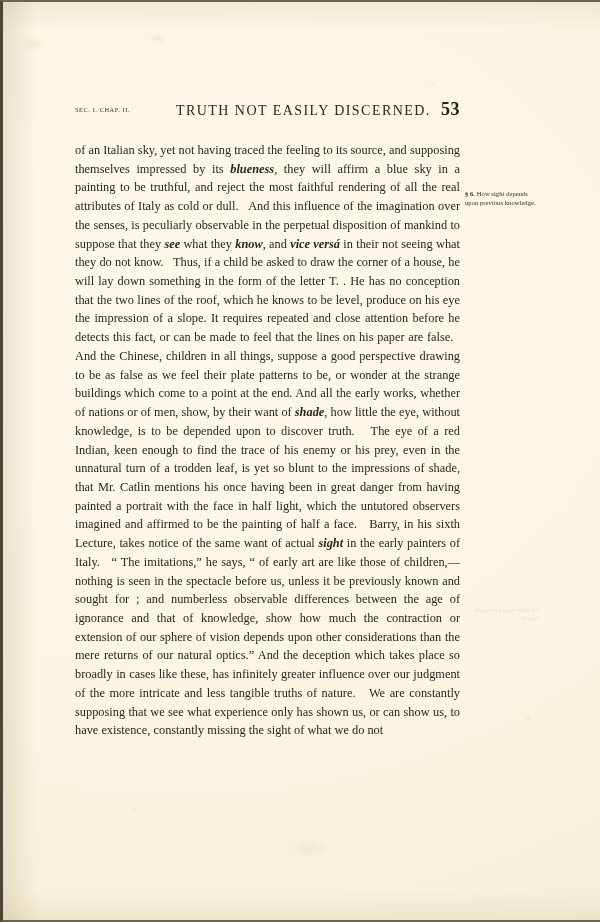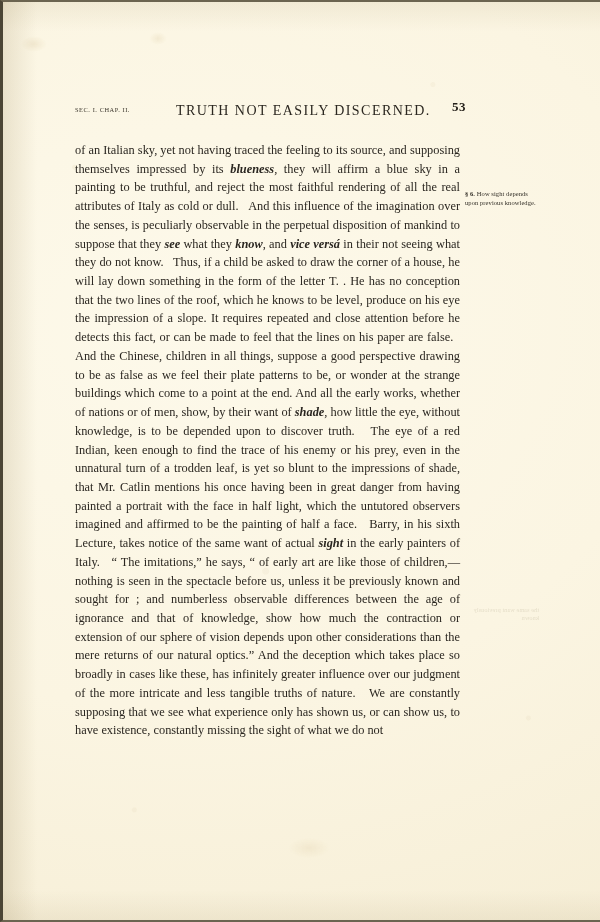--- a/index.html
+++ b/index.html
@@ -82,23 +82,23 @@
     left: 101px;
     top: 1px;
     font-size: 14px;
     letter-spacing: 1.45px;
     text-transform: uppercase;
     color: #2b2720;
     white-space: nowrap;
   }
   .rh-folio {
     position: absolute;
-    left: 377px;
+    left: 366px;
     top: -3px;
-    font-size: 13px;
+    font-size: 18px;
     font-weight: 700;
     color: #25211b;
     letter-spacing: .5px;
   }
 
   
   .body-copy {
     margin-top: 17px;
     width: 385px;
     font-size: 12.35px;

